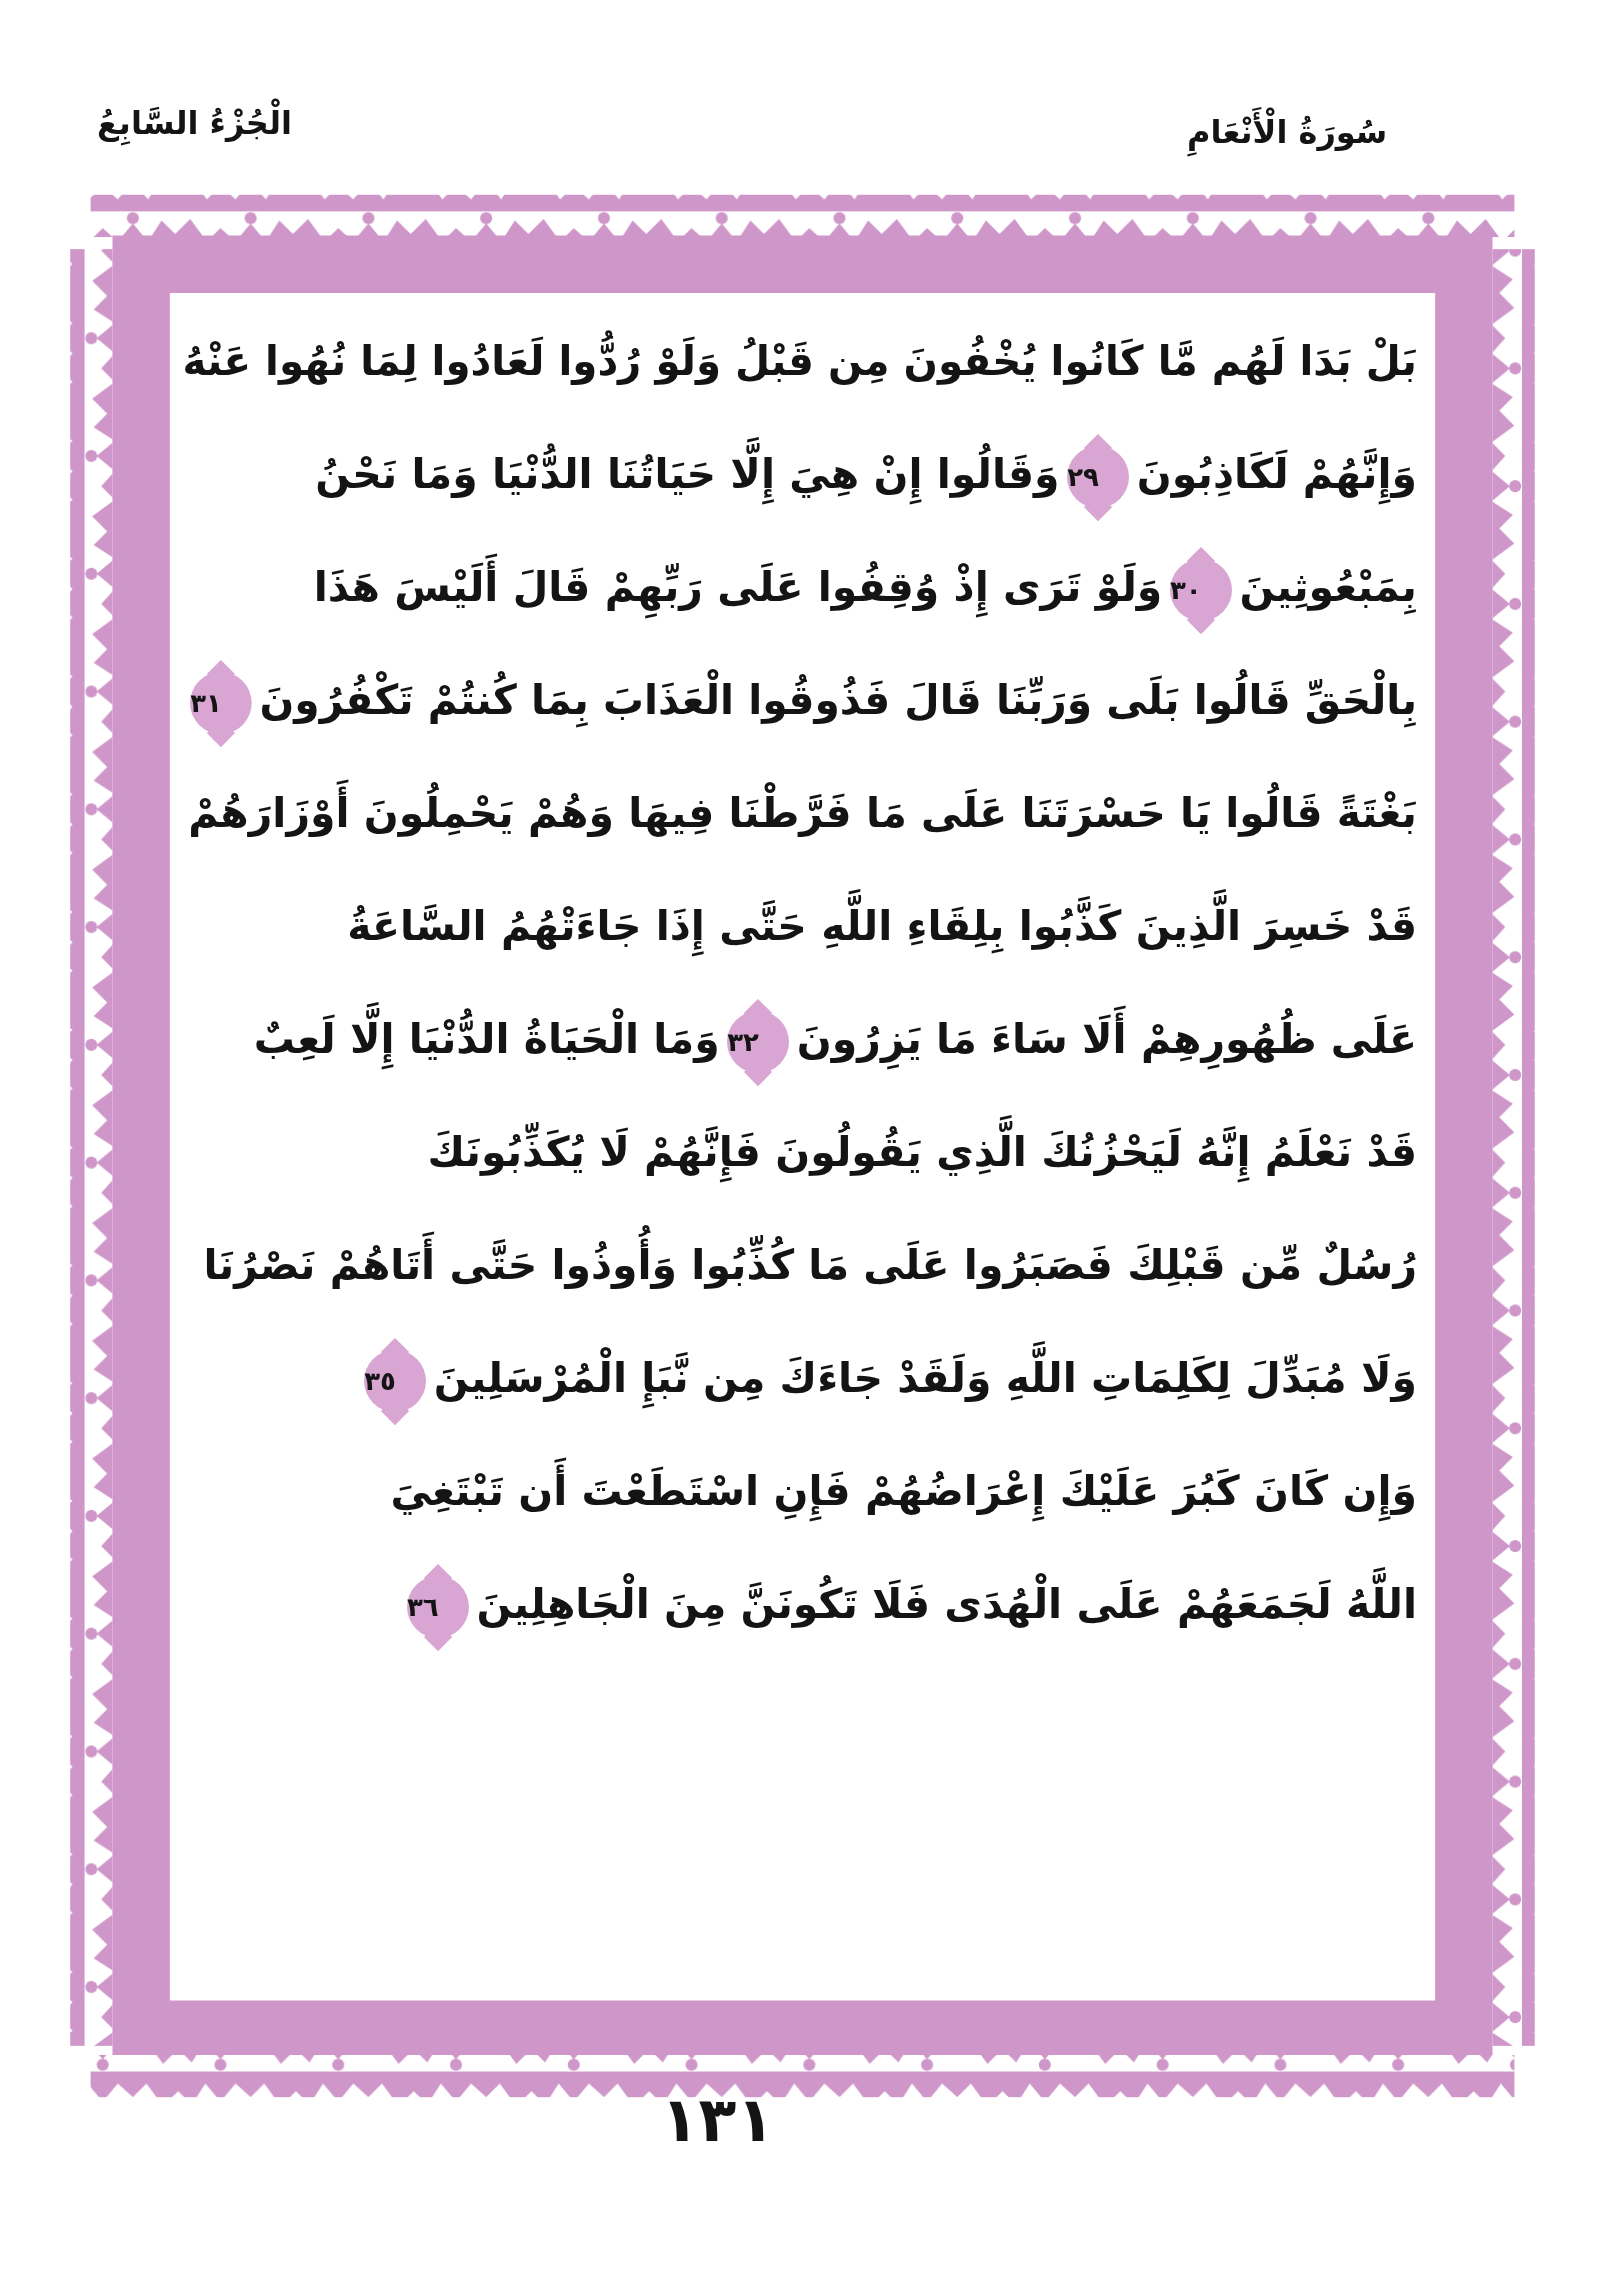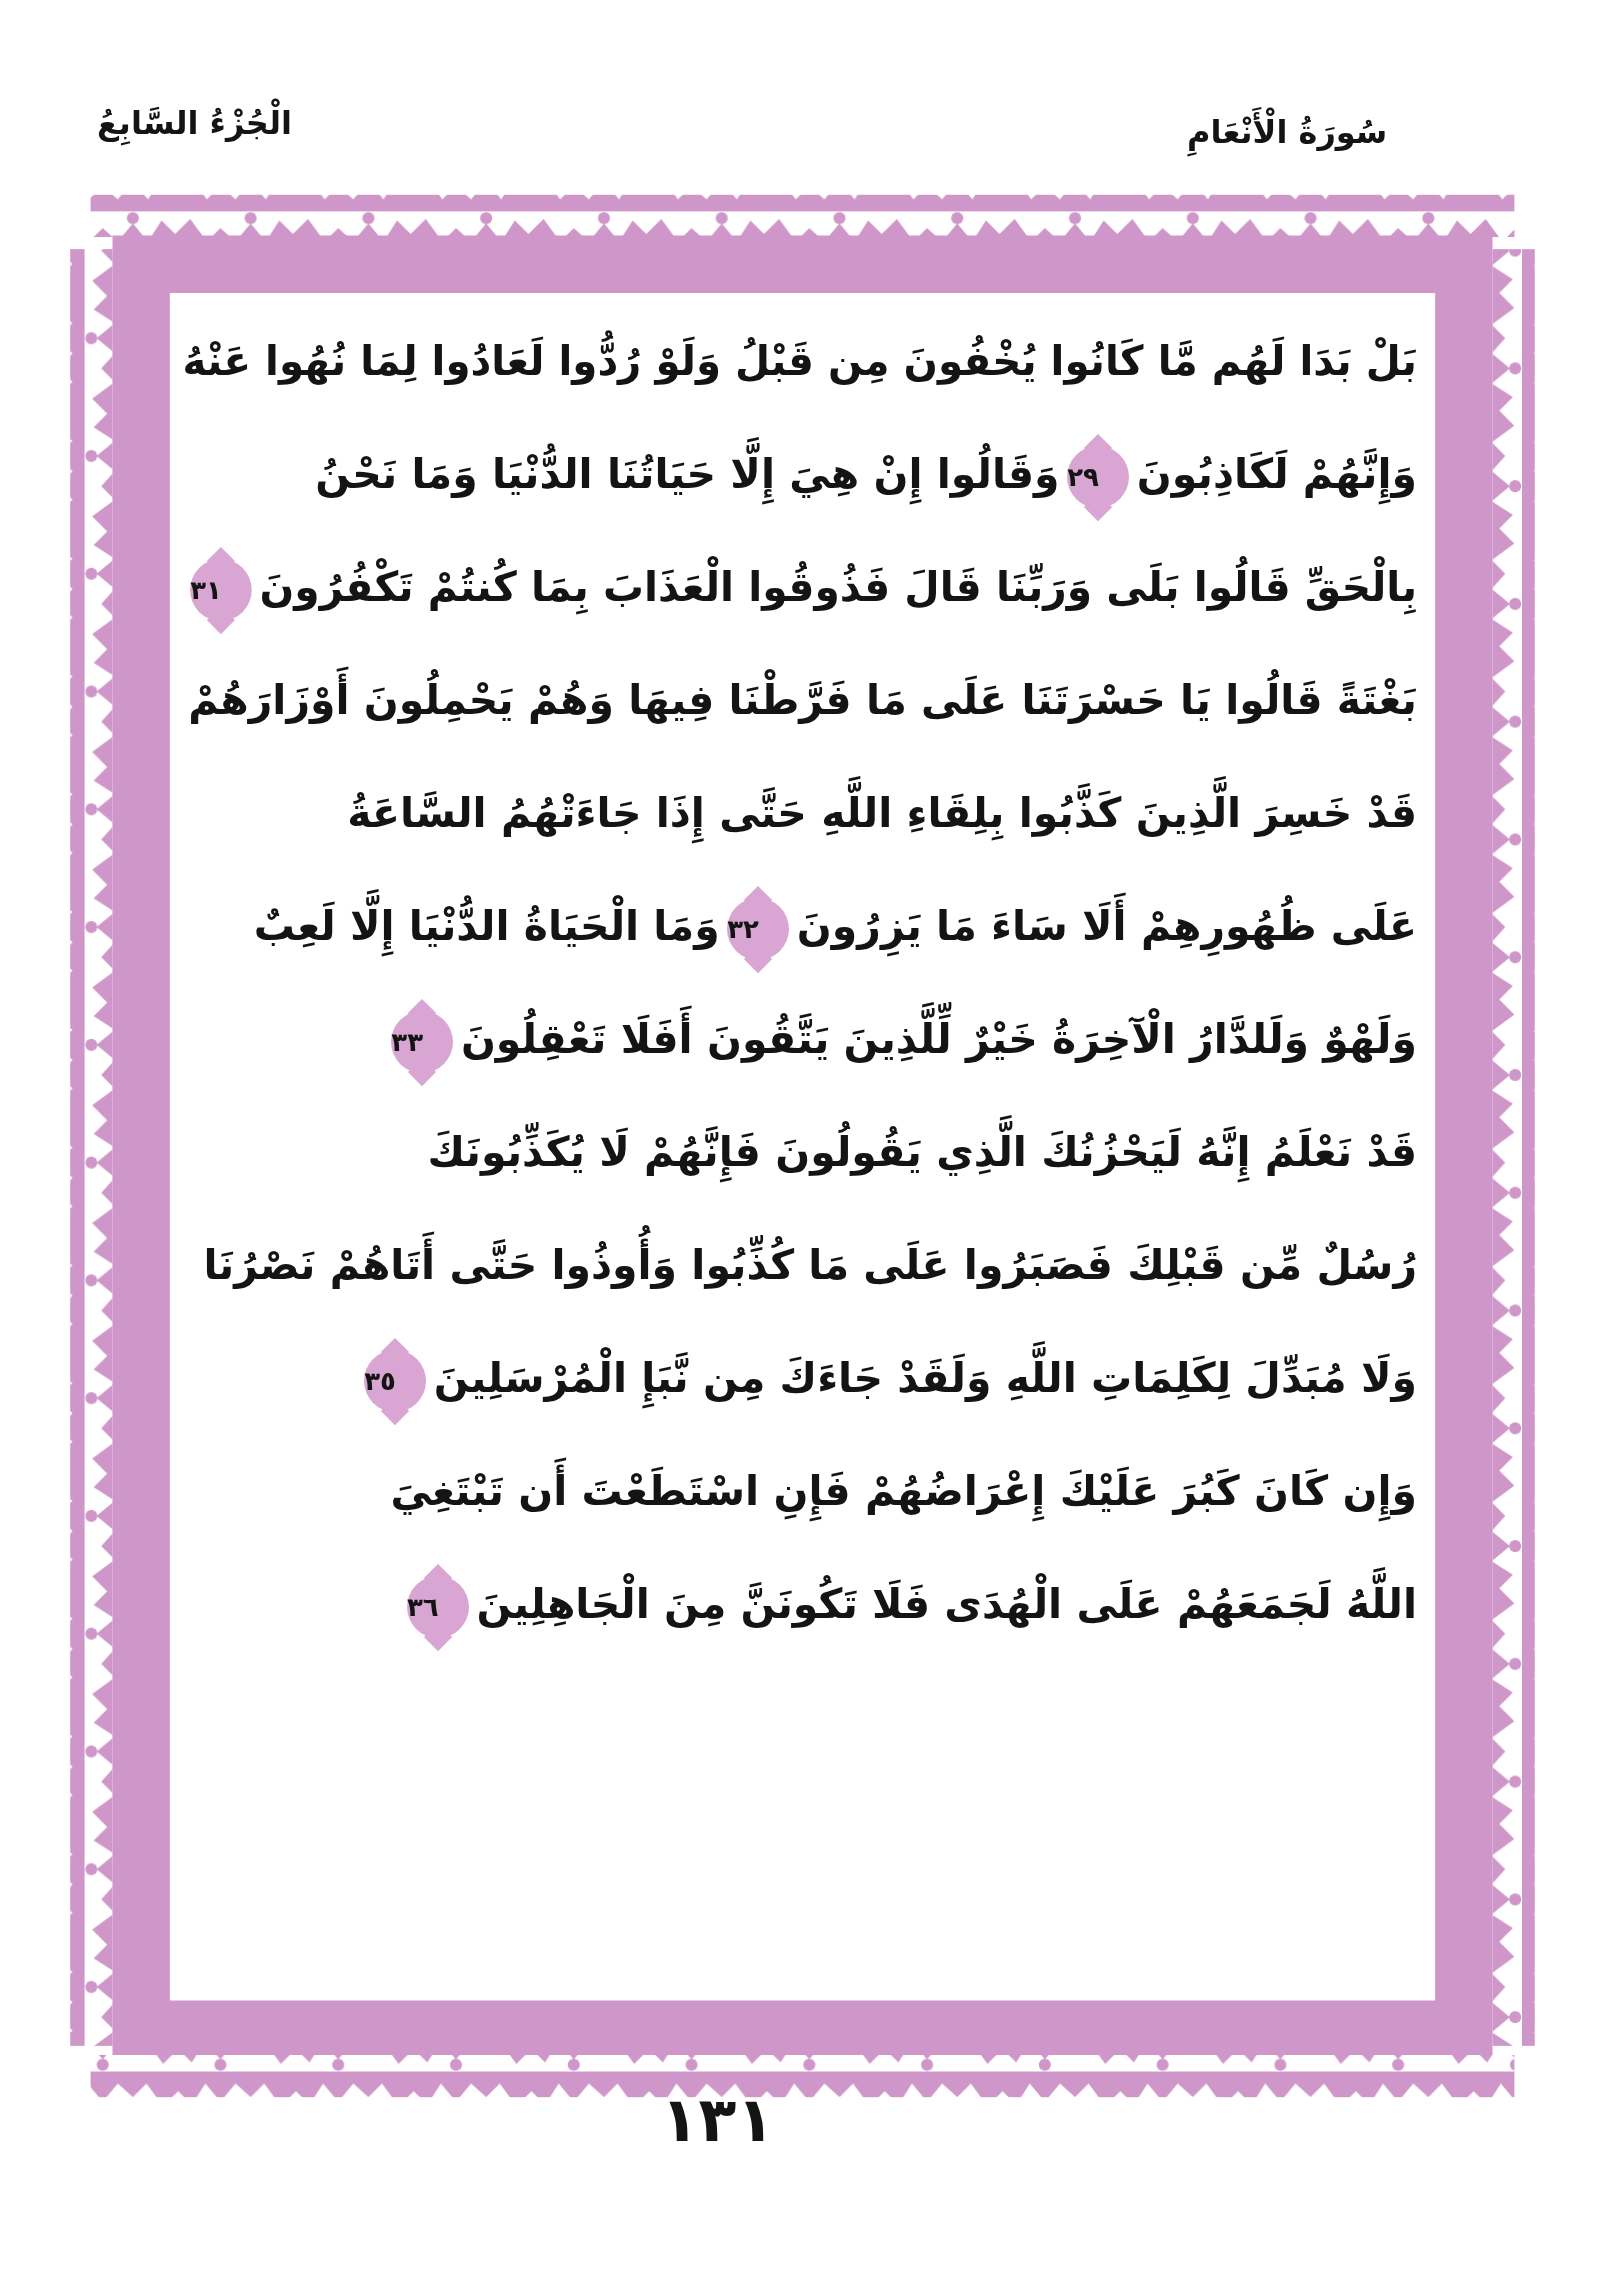--- a/index.html
+++ b/index.html
@@ -91,25 +91,25 @@
     <rect x="120" y="2722" width="1886" height="56" fill="url(#frB)"></rect>
     <rect x="93" y="330" width="56" height="2380" fill="url(#frL)"></rect>
     <rect x="1977" y="330" width="56" height="2380" fill="url(#frR)"></rect>
 
     <path fill-rule="evenodd" style="fill:var(--frame)" d="M149,312 H1977 V2722 H149 Z M225,388 H1901 V2650 H225 Z"></path>
   </svg>
 
   <div class="qlines">
       <div class="qline" style="transform: scaleX(0.984858); transform-origin: right center;"><span class="qtext">بَلْ بَدَا لَهُم مَّا كَانُوا يُخْفُونَ مِن قَبْلُ وَلَوْ رُدُّوا لَعَادُوا لِمَا نُهُوا عَنْهُ</span></div>
       <div class="qline"><span class="qtext">وَإِنَّهُمْ لَكَاذِبُونَ</span><span class="vmark"><span class="vnum">٢٩</span></span><span class="qtext">وَقَالُوا إِنْ هِيَ إِلَّا حَيَاتُنَا الدُّنْيَا وَمَا نَحْنُ</span></div>
+      <div class="qline"><span class="qtext">بِمَبْعُوثِينَ</span><span class="vmark"><span class="vnum">٣٠</span></span><span class="qtext">وَلَوْ تَرَى إِذْ وُقِفُوا عَلَى رَبِّهِمْ قَالَ أَلَيْسَ هَذَا</span></div>
       <div class="qline" style="transform: scaleX(0.995104); transform-origin: right center;"><span class="qtext">بِالْحَقِّ قَالُوا بَلَى وَرَبِّنَا قَالَ فَذُوقُوا الْعَذَابَ بِمَا كُنتُمْ تَكْفُرُونَ</span><span class="vmark"><span class="vnum">٣١</span></span></div>
       <div class="qline"><span class="qtext">بَغْتَةً قَالُوا يَا حَسْرَتَنَا عَلَى مَا فَرَّطْنَا فِيهَا وَهُمْ يَحْمِلُونَ أَوْزَارَهُمْ</span></div>
       <div class="qline"><span class="qtext">قَدْ خَسِرَ الَّذِينَ كَذَّبُوا بِلِقَاءِ اللَّهِ حَتَّى إِذَا جَاءَتْهُمُ السَّاعَةُ</span></div>
       <div class="qline"><span class="qtext">عَلَى ظُهُورِهِمْ أَلَا سَاءَ مَا يَزِرُونَ</span><span class="vmark"><span class="vnum">٣٢</span></span><span class="qtext">وَمَا الْحَيَاةُ الدُّنْيَا إِلَّا لَعِبٌ</span></div>
-      <div class="qline"><span class="qtext">وَلَهْوٌ وَلَلدَّارُ الْآخِرَةُ خَيْرٌ لِّلَّذِينَ يَتَّقُونَ أَفَلَا تَعْقِلُونَ</span><span class="vmark"><span class="vnum">٣٣</span></span></div>
       <div class="qline"><span class="qtext">قَدْ نَعْلَمُ إِنَّهُ لَيَحْزُنُكَ الَّذِي يَقُولُونَ فَإِنَّهُمْ لَا يُكَذِّبُونَكَ</span></div>
       <div class="qline"><span class="qtext">رُسُلٌ مِّن قَبْلِكَ فَصَبَرُوا عَلَى مَا كُذِّبُوا وَأُوذُوا حَتَّى أَتَاهُمْ نَصْرُنَا</span></div>
       <div class="qline"><span class="qtext">وَلَا مُبَدِّلَ لِكَلِمَاتِ اللَّهِ وَلَقَدْ جَاءَكَ مِن نَّبَإِ الْمُرْسَلِينَ</span><span class="vmark"><span class="vnum">٣٥</span></span></div>
       <div class="qline"><span class="qtext">وَإِن كَانَ كَبُرَ عَلَيْكَ إِعْرَاضُهُمْ فَإِنِ اسْتَطَعْتَ أَن تَبْتَغِيَ</span></div>
       <div class="qline"><span class="qtext">اللَّهُ لَجَمَعَهُمْ عَلَى الْهُدَى فَلَا تَكُونَنَّ مِنَ الْجَاهِلِينَ</span><span class="vmark"><span class="vnum">٣٦</span></span></div>
     </div>
 
   <div class="pagenum">١٣١</div>
 </div>
 

